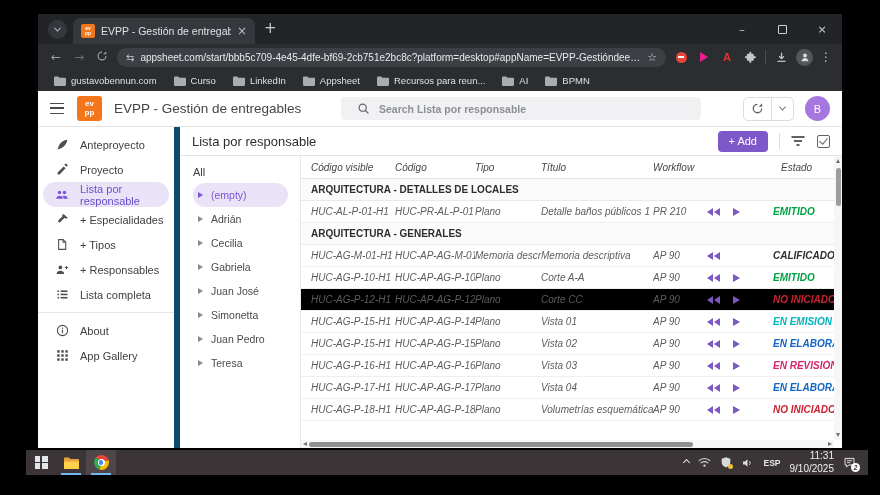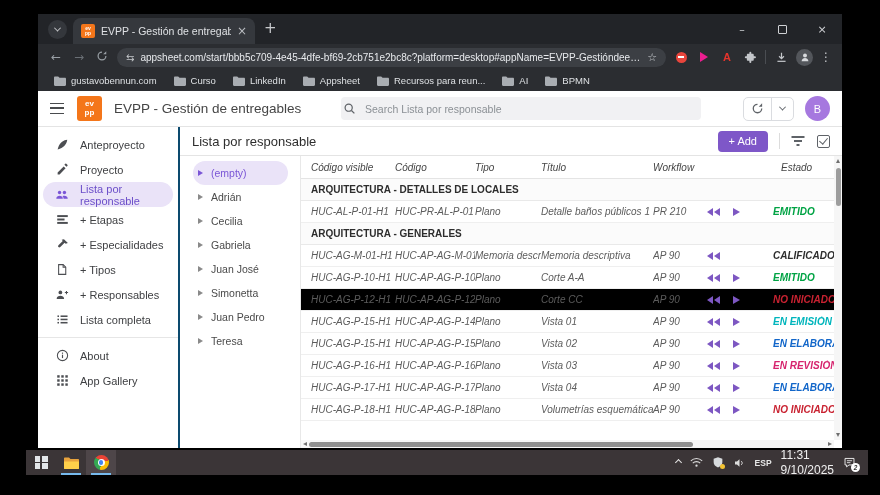--- a/index.html
+++ b/index.html
@@ -50,32 +50,32 @@
 
   
   .appshell { position:absolute; top:77px; left:0; right:0; bottom:0; background:#fff; display:flex; flex-direction:column; }
   .appheader { height:36px; border-bottom:1px solid #e4e4e4; display:flex; align-items:center; padding:0 12px; flex:none; position:relative; }
   .hamburger { width:14px; height:11px; border-top:1.6px solid #494b4e; border-bottom:1.6px solid #494b4e; position:relative; margin-right:13px; }
   .hamburger::after { content:''; position:absolute; left:0; right:0; top:3.1px; height:1.6px; background:#494b4e; }
   .applogo { width:25px; height:25px; background:#f4761a; border-radius:3px; color:#fff; font-weight:bold; font-size:8px;
              line-height:1.05; display:flex; flex-direction:column; align-items:center; justify-content:center; margin-right:12px; }
   .apptitle { font-size:13.5px; color:#454545; }
   .appsearch { position:absolute; left:303px; width:360px; height:23px; background:#f1f1f3; border-radius:4px;
-               display:flex; align-items:center; padding:0 2px; gap:9px; }
+               display:flex; align-items:center; padding:0 16px; gap:9px;font-weight:bold; }
   .appsearch svg { color:#5f6368; flex:none; }
   .searchph { font-size:10.5px; color:#8b9095; }
   .syncgroup { margin-left:auto; display:flex; align-items:center; border:1px solid #dadce0; border-radius:5px; height:24px; color:#5f6368; }
   .syncbtn { width:27px; display:flex; align-items:center; justify-content:center; }
   .syncsep { width:1px; align-self:stretch; background:#dadce0; }
   .synccaret { width:21px; display:flex; align-items:center; justify-content:center; }
   .appavatar { width:25px; height:25px; border-radius:50%; background:#a678df; color:#fff; font-size:11px;
                display:flex; align-items:center; justify-content:center; margin-left:11px; }
 
   .appbody { flex:1; display:flex; min-height:0; }
-  .sidenav { width:142px; border-right:2px solid #0c4a6e; padding-top:5px; flex:none; }
+  .sidenav { width:142px; border-right:6px solid #0c4a6e; padding-top:5px; flex:none; }
   .navitem { height:25px; display:flex; align-items:center; gap:11px; padding-left:17px; color:#3f4043; font-size:11px; }
   .navitem .nicon { width:14px; height:14px; color:#4c4e52; flex:none; display:flex; align-items:center; justify-content:center; }
   .navitem.selected { background:#eae3f8; border-radius:13px; margin:0 5px; padding-left:12px; color:#6b4ec9; }
   .navitem.selected .nicon { color:#7a55d6; }
   .navdivider { height:1px; background:#e6e6e6; margin:5px 0 5px 0; }
 
   .mainarea { flex:1; display:flex; flex-direction:column; min-width:0; }
   .mainheader { height:29px; display:flex; align-items:center; padding:0 12px; border-bottom:1px solid #e4e4e4; flex:none; }
   .viewtitle { font-size:13px; color:#2e2e2e; }
   .addbtn { margin-left:auto; background:#7e57c8; color:#fff; font-size:11px; height:21px; padding:0 11px;
@@ -130,21 +130,21 @@
   .tbbtn.open::after { content:''; position:absolute; bottom:0; left:5px; right:5px; height:2px; background:#76b9ed; }
   .tbbtn.active { background:#4e4649; }
   .winlogo { width:13px; height:13px; display:grid; grid-template-columns:1fr 1fr; grid-template-rows:1fr 1fr; gap:1.2px; }
   .winlogo i { background:#e3e6e9; }
   .chromeicon { width:15px; height:15px; border-radius:50%;
                 background:conic-gradient(from -45deg,#ea4335 0 33%,#fbbc05 0 66%,#34a853 0 100%); position:relative; }
   .chromeicon::before { content:''; position:absolute; left:4px; top:4px; width:7px; height:7px; border-radius:50%; background:#fff; }
   .chromeicon::after { content:''; position:absolute; left:5.2px; top:5.2px; width:4.6px; height:4.6px; border-radius:50%; background:#4285f4; }
   .tray { margin-left:auto; display:flex; align-items:center; gap:9px; padding-right:12px; color:#e6e6e6; }
   .tray .lang { font-size:8.5px; font-weight:bold; }
-  .clock { text-align:left; font-size:12px; line-height:1.25; color:#f0f0f0; }
+  .clock { text-align:right; font-size:10px; line-height:1.25; color:#f0f0f0; }
   .notif { position:relative; display:flex; }
   .notifbadge { position:absolute; right:-4px; bottom:-3px; width:9px; height:9px; border-radius:50%; background:#fff;
                 color:#333; font-size:6.5px; font-weight:bold; display:flex; align-items:center; justify-content:center; }
 </style>
 </head>
 <body>
 
 <div class="browser">
 
   <div class="tabstrip">
@@ -311,30 +311,20 @@
                 <circle cx="11" cy="5.6" r="2.1"></circle>
                 <path d="M1 12.8c0-2 2-3.2 4-3.2s4 1.2 4 3.2v.4H1z"></path>
                 <path d="M9.9 13.2c0-1.5-.5-2.5-1.3-3.1.7-.4 1.6-.5 2.4-.5 2 0 4 1.2 4 3.2v.4H9.9z"></path>
               </svg>
             </span>
             <span>Lista por responsable</span>
           </div>
           <div class="navitem">
             <span class="nicon">
               <svg width="13" height="13" viewBox="0 0 16 16" fill="currentColor">
-                <rect x="1.5" y="2.6" width="13" height="2.4"></rect>
-                <rect x="1.5" y="6.8" width="9" height="2.4"></rect>
-                <rect x="1.5" y="11" width="13" height="2.4"></rect>
-              </svg>
-            </span>
-            <span>+ Etapas</span>
-          </div>
-          <div class="navitem">
-            <span class="nicon">
-              <svg width="13" height="13" viewBox="0 0 16 16" fill="currentColor">
                 <path d="M9.8 1.4l4.8 4.8-2.7 1-1.3-1.3-5.3 5.3a1.6 1.6 0 0 1-2.3-2.3l5.3-5.3-1.3-1.3z"></path>
               </svg>
             </span>
             <span>+ Especialidades</span>
           </div>
           <div class="navitem">
             <span class="nicon">
               <svg width="12" height="13" viewBox="0 0 16 16">
                 <path d="M3.5 1.5h6L13 5v9.5H3.5z" fill="none" stroke="currentColor" stroke-width="1.4"></path>
                 <path d="M9.5 1.5V5H13" fill="none" stroke="currentColor" stroke-width="1.4"></path>
@@ -402,20 +392,21 @@
           <span class="filtericon">
               <i></i>
               <i></i>
               <i></i>
             </span>
           <span class="selecticon"></span>
         </div>
 
         <div class="maincontent">
           <div class="groups">
+            <div class="groupsall">All</div>
             <div id="groupitems">
                 <div class="groupitem selected">
                   <i class="gtri"></i>
                   <span>(empty)</span>
                 </div>
                 <div class="groupitem">
                   <i class="gtri"></i>
                   <span>Adrián</span>
                 </div>
                 <div class="groupitem">

